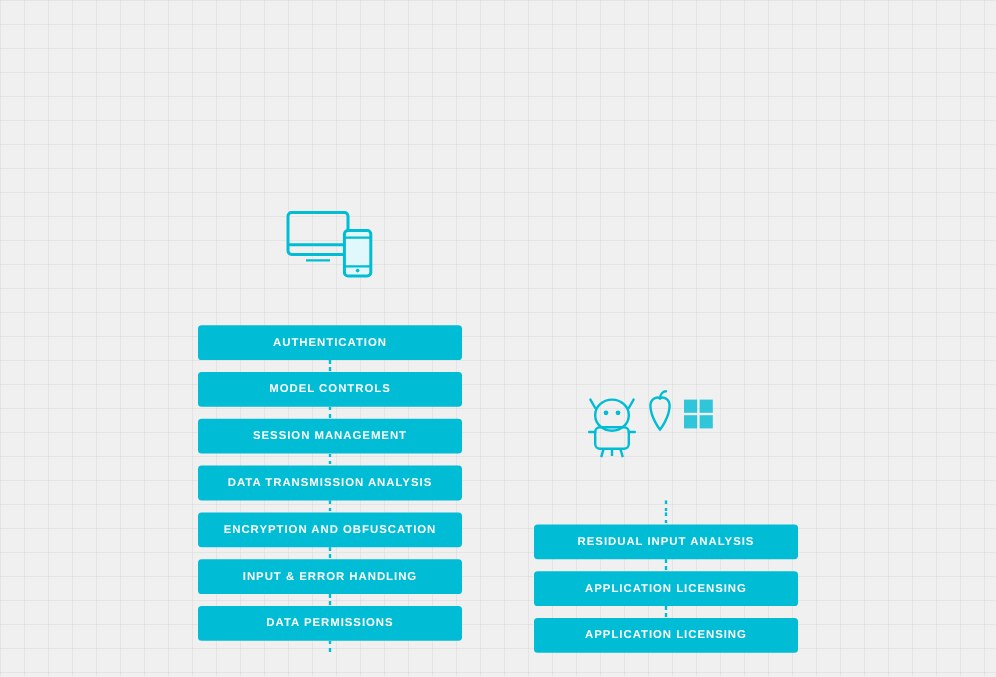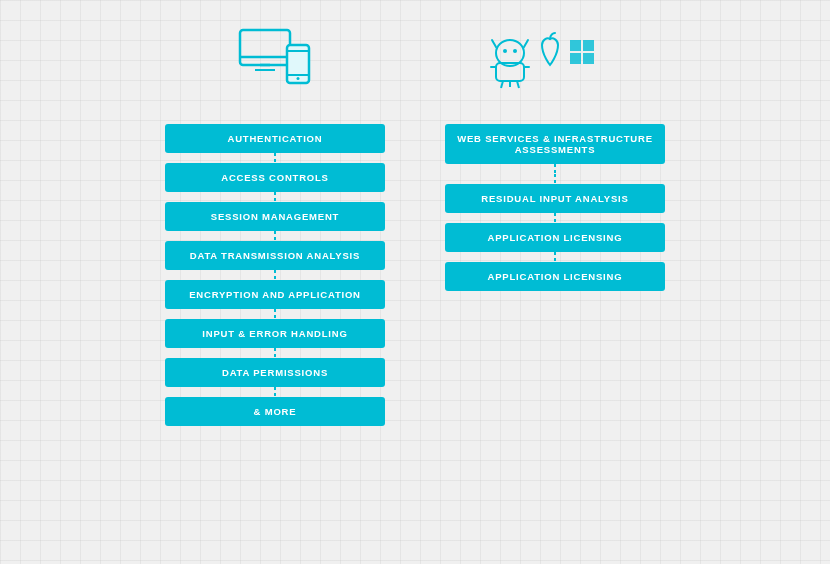--- a/index.html
+++ b/index.html
@@ -13,21 +13,21 @@
         linear-gradient(90deg, rgba(200,200,200,0.3) 1px, transparent 1px);
       background-size: 20px 20px;
       font-family: Arial, sans-serif;
       overflow: hidden;
       position: relative;
     }
 
     .main-container {
       display: flex;
       justify-content: center;
-      align-items: flex-start;
+      align-items: flex-end;
       padding: 20px 17px;
       gap: 60px;
       width: 100%;
       height: 100%;
     }
 
     .column {
       display: flex;
       flex-direction: column;
       align-items: center;
@@ -98,33 +98,32 @@
         <line x1="52" y1="50" x2="74" y2="50" stroke="#00bcd4" stroke-width="2"></line>
         <circle cx="63" cy="53.5" r="1.5" fill="#00bcd4"></circle>
       </svg>
     </div>
 
     <div class="column-title"></div>
 
     <div id="left-cards-container" style="width:100%">
         <div class="card">AUTHENTICATION</div>
         <div class="connector"></div>
-        <div class="card">ACCESS CONTROLS</div>
+        <div class="card">MODEL CONTROLS</div>
         <div class="connector"></div>
         <div class="card">SESSION MANAGEMENT</div>
         <div class="connector"></div>
         <div class="card">DATA TRANSMISSION ANALYSIS</div>
         <div class="connector"></div>
-        <div class="card">ENCRYPTION AND APPLICATION</div>
+        <div class="card">ENCRYPTION AND OBFUSCATION</div>
         <div class="connector"></div>
         <div class="card">INPUT &amp; ERROR HANDLING</div>
         <div class="connector"></div>
         <div class="card">DATA PERMISSIONS</div>
         <div class="connector"></div>
-        <div class="card">&amp; MORE</div>
       </div>
   </div>
 
   <div class="column">
 
     <div class="icon-area">
       <svg width="130" height="70" viewBox="0 0 130 70" fill="none" xmlns="http://www.w3.org/2000/svg">
 
         <ellipse cx="20" cy="28" rx="14" ry="13" fill="none" stroke="#00bcd4" stroke-width="2"></ellipse>
         <circle cx="15" cy="26" r="2" fill="#00bcd4"></circle>
@@ -144,21 +143,20 @@
         <rect x="80" y="15" width="11" height="11" fill="#00bcd4" opacity="0.8"></rect>
         <rect x="93" y="15" width="11" height="11" fill="#00bcd4" opacity="0.8"></rect>
         <rect x="80" y="28" width="11" height="11" fill="#00bcd4" opacity="0.8"></rect>
         <rect x="93" y="28" width="11" height="11" fill="#00bcd4" opacity="0.8"></rect>
       </svg>
     </div>
 
     <div class="column-title"></div>
 
     <div id="right-cards-container" style="width:100%">
-        <div class="card">WEB SERVICES &amp; INFRASTRUCTURE ASSESSMENTS</div>
         <div class="connector"></div>
         <div class="connector"></div>
         <div class="card">RESIDUAL INPUT ANALYSIS</div>
         <div class="connector"></div>
         <div class="card">APPLICATION LICENSING</div>
         <div class="connector"></div>
         <div class="card">APPLICATION LICENSING</div>
       </div>
   </div>
 </div>

